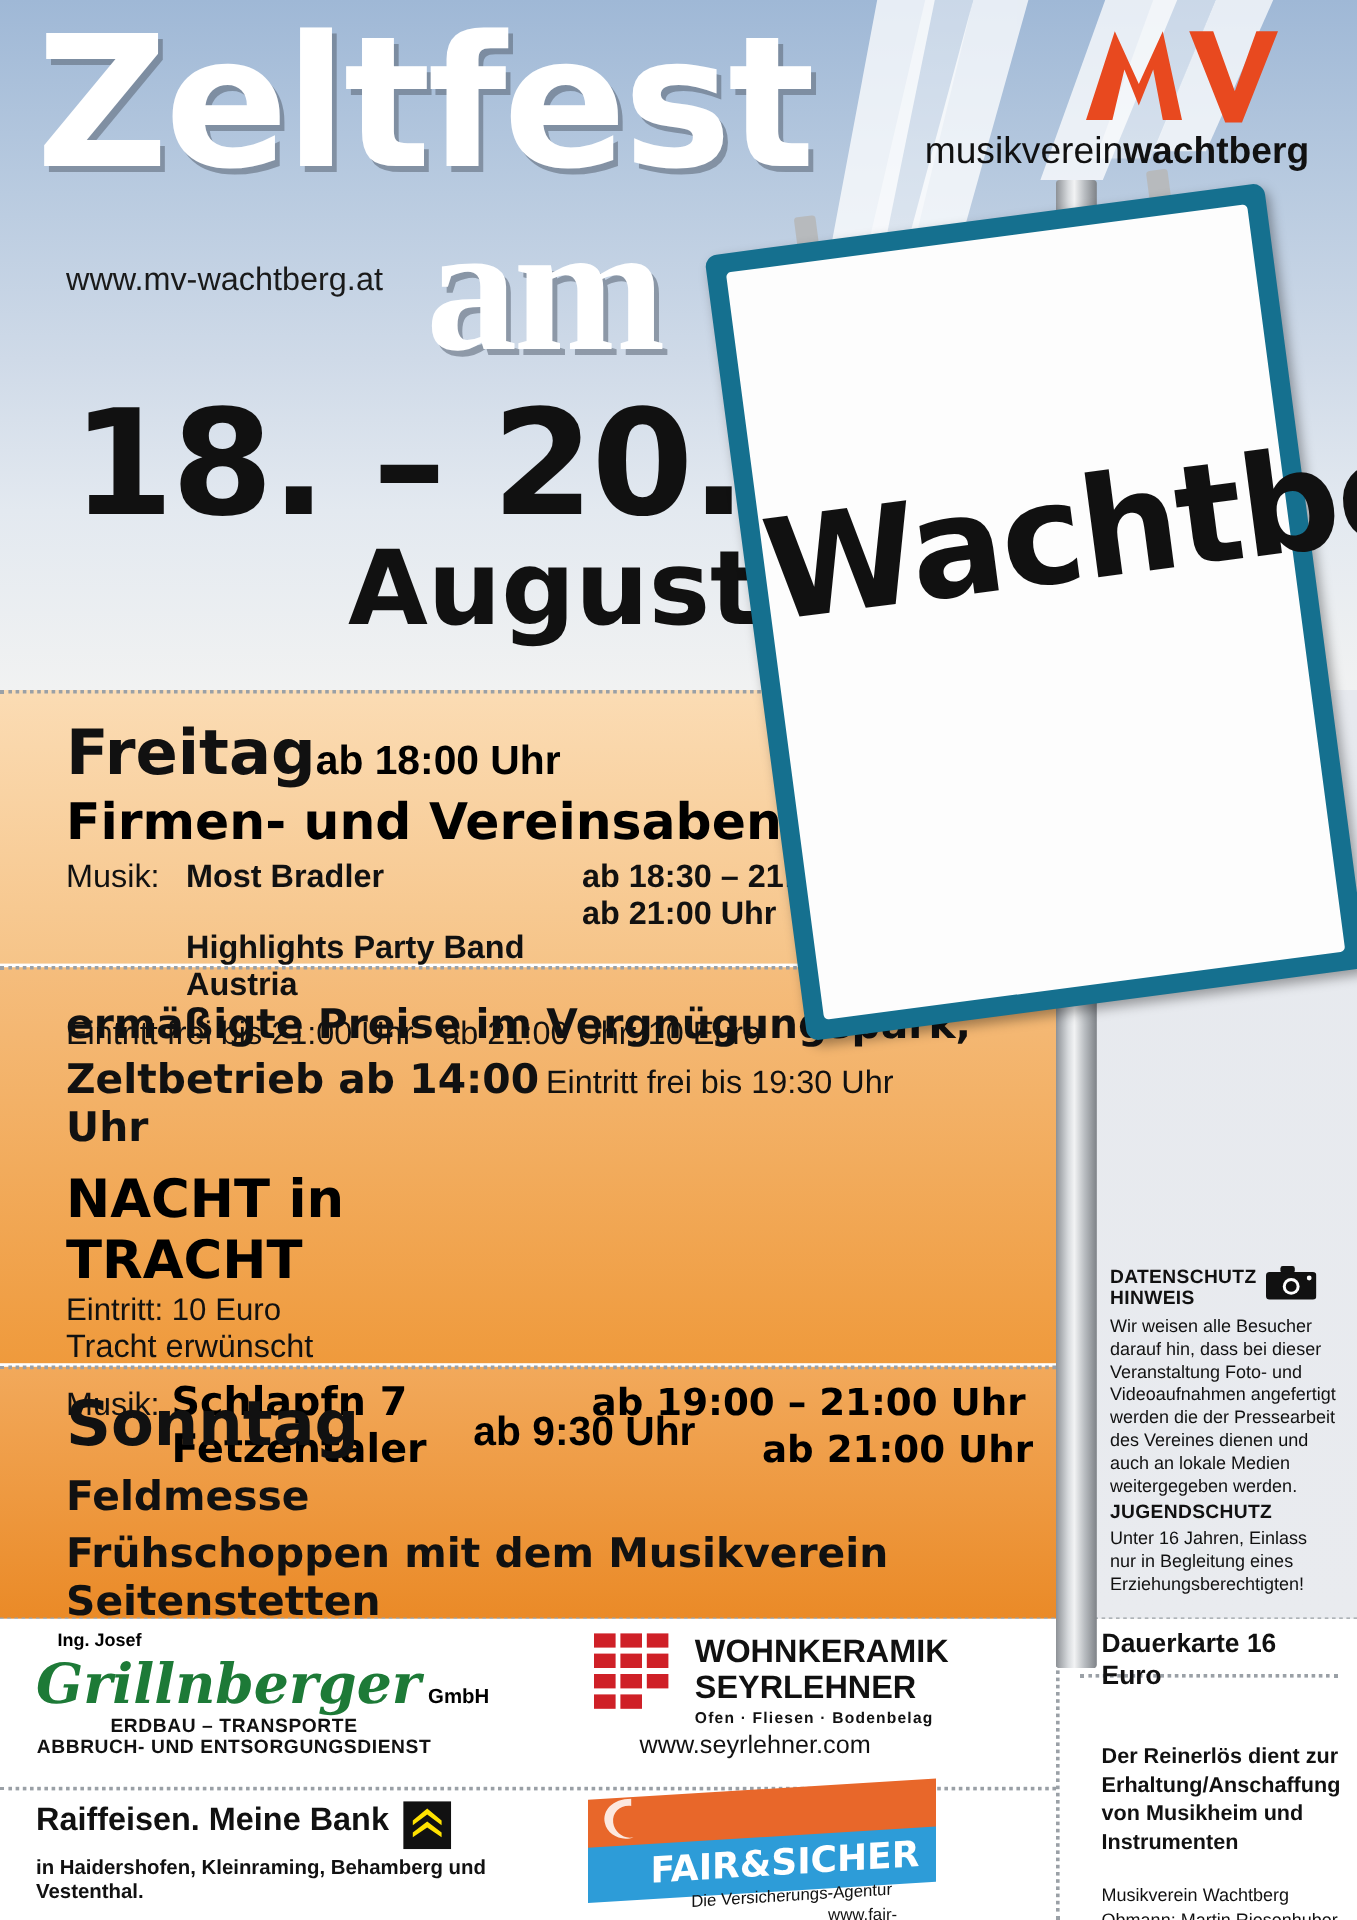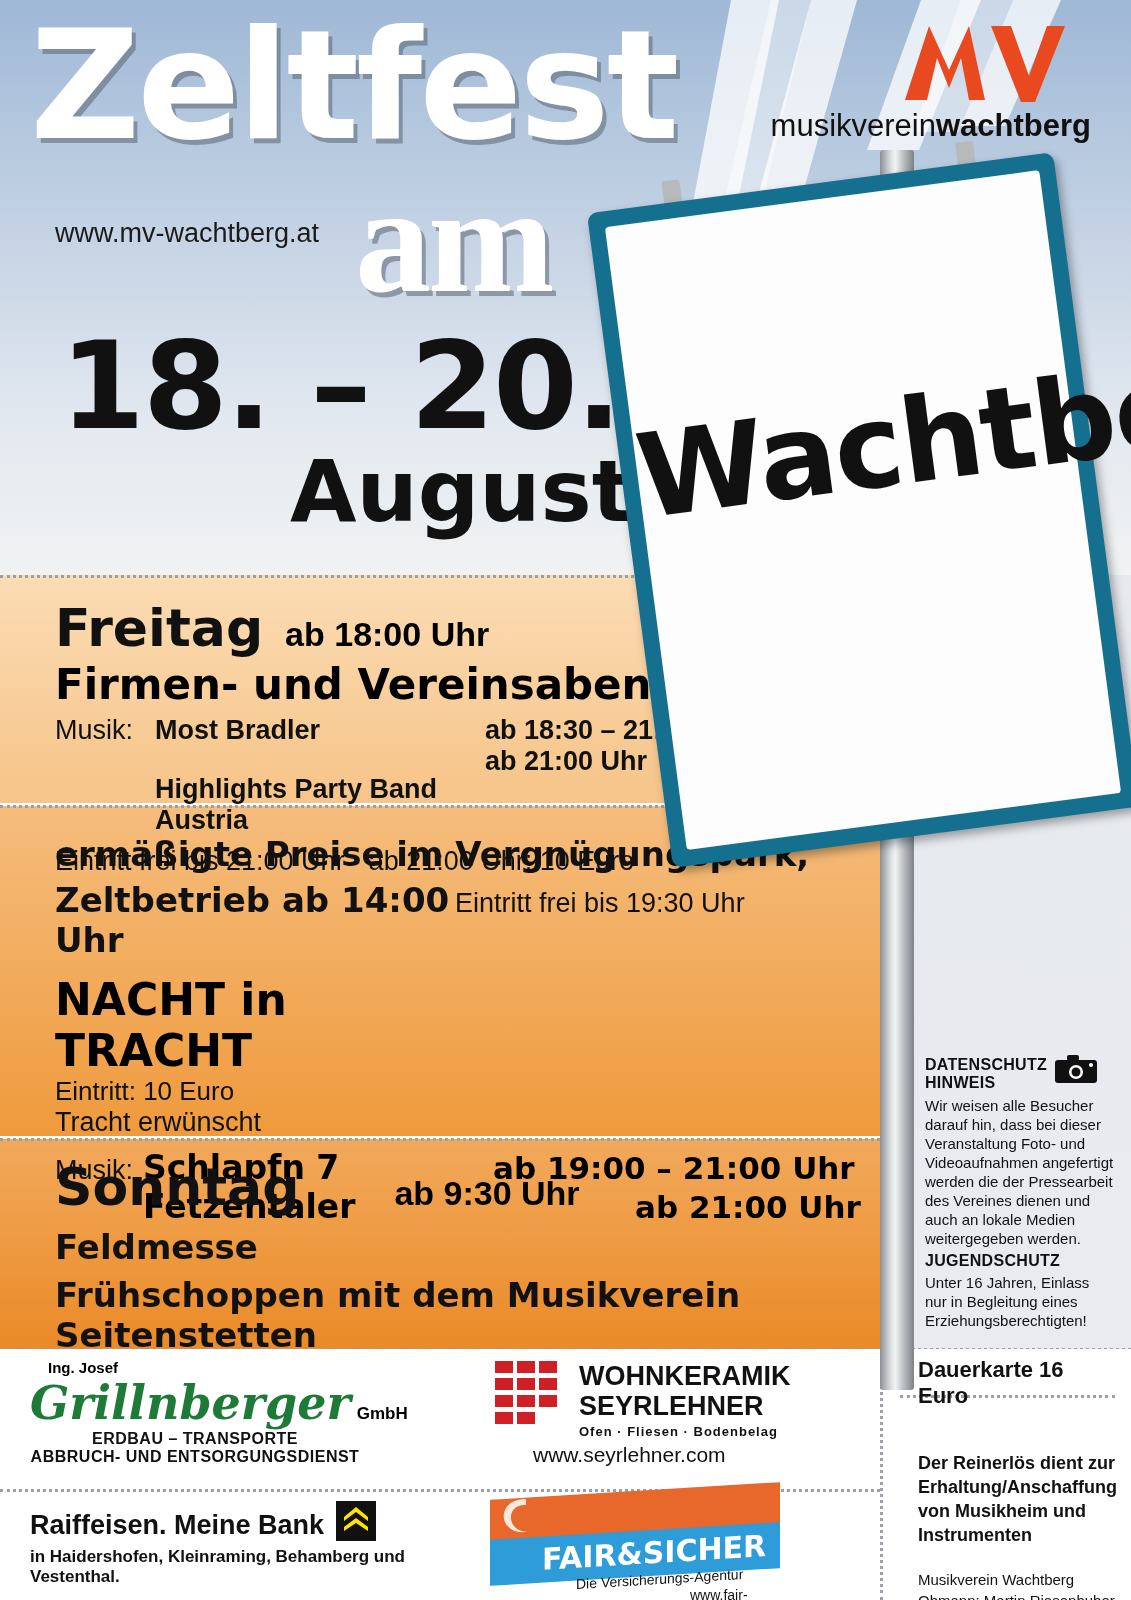--- a/index.html
+++ b/index.html
@@ -175,21 +175,21 @@
   <div class="panel p-sat"></div>
   <div class="panel p-sun"></div>
   <div class="right-col"></div>
 
   <div class="sep" style="top:575px;"></div>
   <div class="sep" style="top:805px;"></div>
   <div class="sep" style="top:1138px;"></div>
   <div class="sep" style="top:1348px;width:1131px;"></div>
 
   <div style="position:absolute;left:55px;top:598px;width:810px;">
-    <div style="display:flex;align-items:baseline;gap:22px;">
+    <div style="display:flex;align-items:baseline;">
       <div class="day dayname">Freitag</div>
       <div class="daytime">ab 18:00 Uhr</div>
     </div>
     <div style="font-size:42px;font-weight:bold;margin-top:2px;font-family:'DejaVu Sans',sans-serif;">Firmen- und Vereinsabend</div>
     <div style="display:flex;margin-top:6px;">
       <div class="line-n" style="width:100px;">Musik:</div>
       <div class="line-nb" style="width:330px;">Most Bradler</div>
       <div class="line-nb">ab 18:30 – 21:00 Uhr</div>
     </div>
     <div style="display:flex;">
@@ -279,21 +279,21 @@
       <div style="font-size:15px;font-weight:bold;margin-left:18px;">Ing. Josef</div>
       <div style="display:flex;align-items:baseline;">
         <div class="grill">Grillnberger</div>
         <div style="font-size:17px;font-weight:bold;margin-left:6px;">GmbH</div>
       </div>
       <div class="grill-sub" style="text-align:center;width:330px;">ERDBAU – TRANSPORTE</div>
       <div class="grill-sub" style="text-align:center;width:330px;">ABBRUCH- UND ENTSORGUNGSDIENST</div>
     </div>
 
     <div style="position:absolute;left:30px;top:152px;width:420px;">
-      <div style="display:flex;align-items:flex-end;gap:12px;">
+      <div style="display:flex;align-items:flex-start;gap:12px;">
         <div class="raiff">Raiffeisen. Meine Bank</div>
         <svg width="40" height="40" viewBox="0 0 40 40">
           <rect x="0" y="0" width="40" height="40" fill="#111"></rect>
           <path d="M20 6 L32 16 L32 20 L20 11 L8 20 L8 16 Z" fill="#ffe200"></path>
           <path d="M20 17 L32 26 L32 30 L20 22 L8 30 L8 26 Z" fill="#ffe200"></path>
         </svg>
       </div>
       <div class="raiff-sub" style="margin-top:6px;">in Haidershofen, Kleinraming, Behamberg und Vestenthal.</div>
     </div>
 

